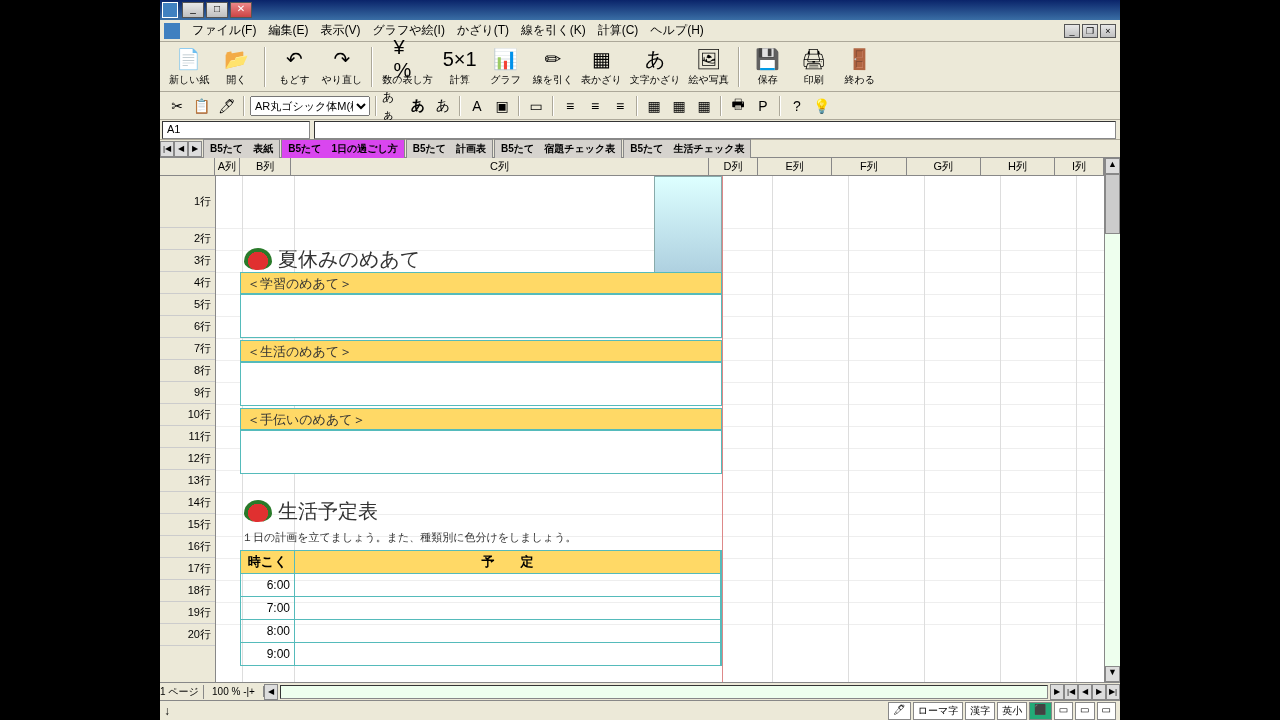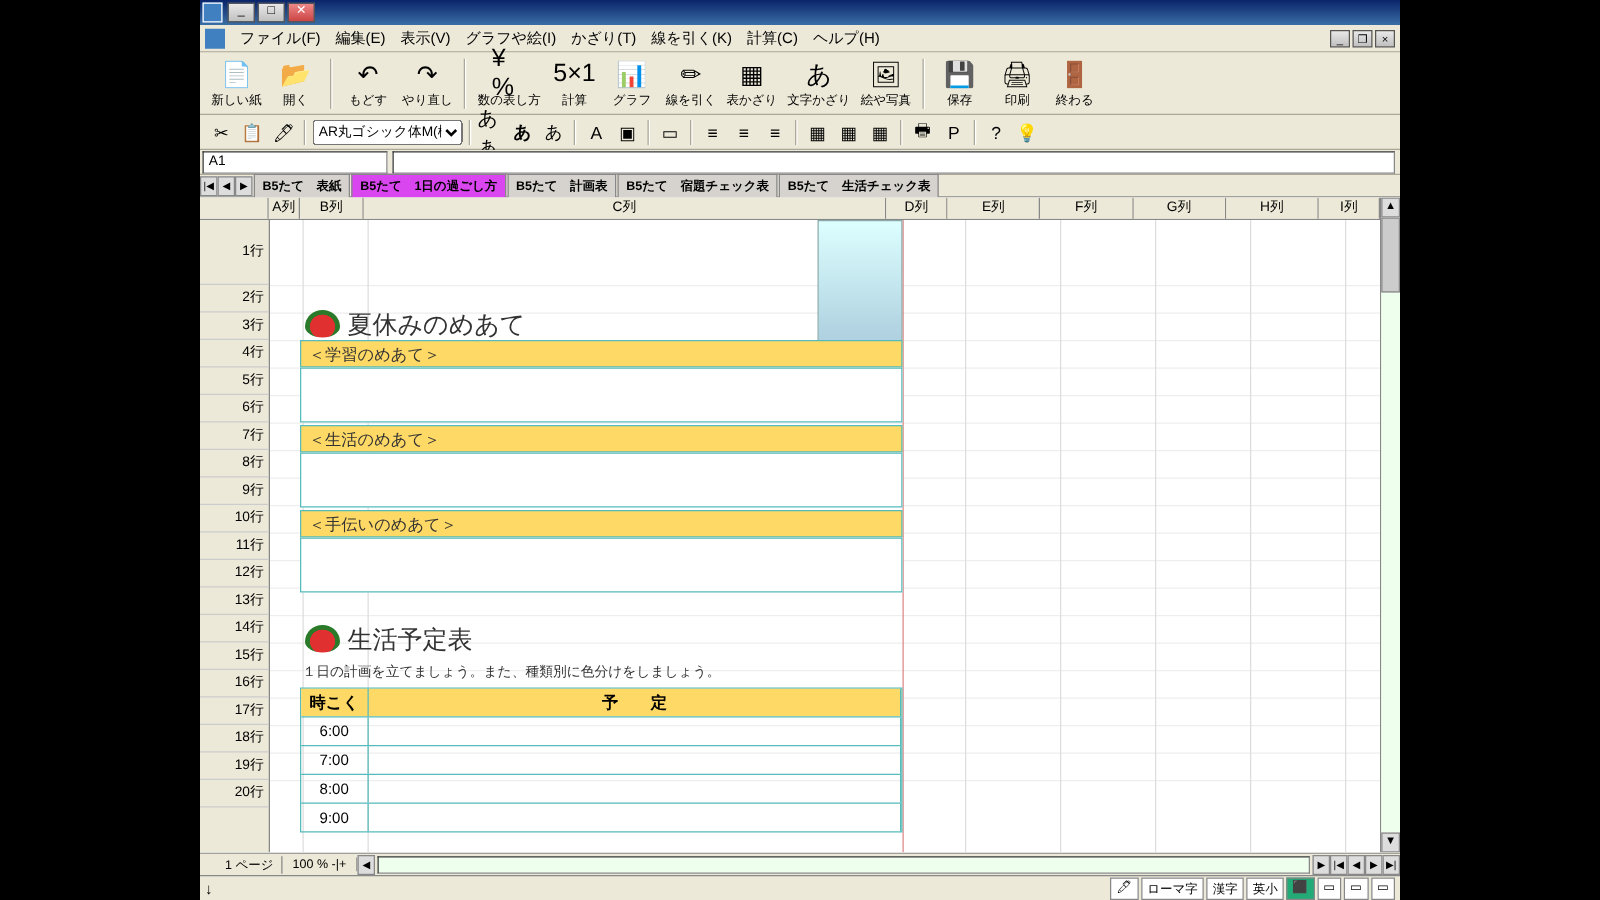--- a/index.html
+++ b/index.html
@@ -63,30 +63,30 @@
 .dog-img { position: absolute; left: 438px; top: 0; width: 68px; height: 106px; border: 1px solid #8aa; background: linear-gradient(#dff,#acd); }
 .sub-h { position: absolute; left: 62px; font-size: 20px; color: #333; }
 .yellow-box { position: absolute; left: 24px; right: 0; height: 22px; background: #ffd966; border: 1px solid #5bb; padding: 2px 6px; font-size: 13px; color: #333; }
 .teal-box { position: absolute; left: 24px; background: #fff; border: 1px solid #5bb; }
 .note-text { position: absolute; left: 26px; font-size: 11px; color: #333; }
 
 .sched-table { position: absolute; left: 24px; top: 374px; width: 482px; border: 1px solid #5bb; }
 .sched-head { display: flex; background: #ffd966; height: 22px; }
 .sched-th { border-right: 1px solid #5bb; text-align: center; font-size: 13px; line-height: 21px; font-weight: bold; }
 .sched-row { display: flex; height: 23px; border-top: 1px solid #5bb; }
-.sched-td { border-right: 1px solid #5bb; text-align: right; padding-right: 15px; font-size: 12px; line-height: 22px; }
+.sched-td { border-right: 1px solid #5bb; text-align: right; padding-right: 4px; font-size: 12px; line-height: 22px; }
 
 .vscroll { width: 16px; background: #ece9d8; border-left: 1px solid #888; display: flex; flex-direction: column; }
 .scroll-btn { height: 16px; background: #ddd; border: 1px solid #888; font-size: 9px; text-align: center; }
 .scroll-track { flex: 1; background: #efe; }
 .scroll-thumb { height: 60px; background: #ccc; border: 1px solid #888; }
 
 
 .bottom-bar { height: 18px; background: #ece9d8; display: flex; align-items: center; border-top: 1px solid #888; font-size: 10px; }
-.page-box { width: 66px; padding-left: 20px; border-right: 1px solid #888; }
+.page-box { width: 44px; padding-left: 0; border-right: 1px solid #888; }
 .zoom-box { width: 60px; text-align: center; border-right: 1px solid #888; }
 .hscroll-track { flex: 1; background: #efe; height: 14px; border: 1px inset #888; margin: 0 2px; }
 .bot-nav { display: flex; }
 
 .status-bar { height: 20px; background: #ece9d8; display: flex; align-items: center; border-top: 1px solid #888; padding: 0 4px; }
 .status-left { width: 30px; }
 .status-right { margin-left: auto; display: flex; gap: 2px; }
 .status-chip { padding: 1px 4px; background: #fff; border: 1px solid #888; font-size: 10px; }
 .status-chip.g { background: #2a7; color: #fff; }
 
@@ -190,21 +190,21 @@
       </div>
     </div>
 
   <div class="sec-toolbar">
     <div class="sec-btn">✂</div>
     <div class="sec-btn">📋</div>
     <div class="sec-btn">🖊</div>
     <div class="sec-sep"></div>
     <select class="font-combo"><option>AR丸ゴシック体M(標</option></select>
     <div class="sec-sep"></div>
-    <div class="sec-btn" style="font-size:16px">あぁ</div>
+    <div class="sec-btn" style="font-size:12px">あぁ</div>
     <div class="sec-btn" style="font-weight:bold">あ</div>
     <div class="sec-btn">あ</div>
     <div class="sec-sep"></div>
     <div class="sec-btn">A</div>
     <div class="sec-btn">▣</div>
     <div class="sec-sep"></div>
     <div class="sec-btn">▭</div>
     <div class="sec-sep"></div>
     <div class="sec-btn">≡</div>
     <div class="sec-btn">≡</div>

